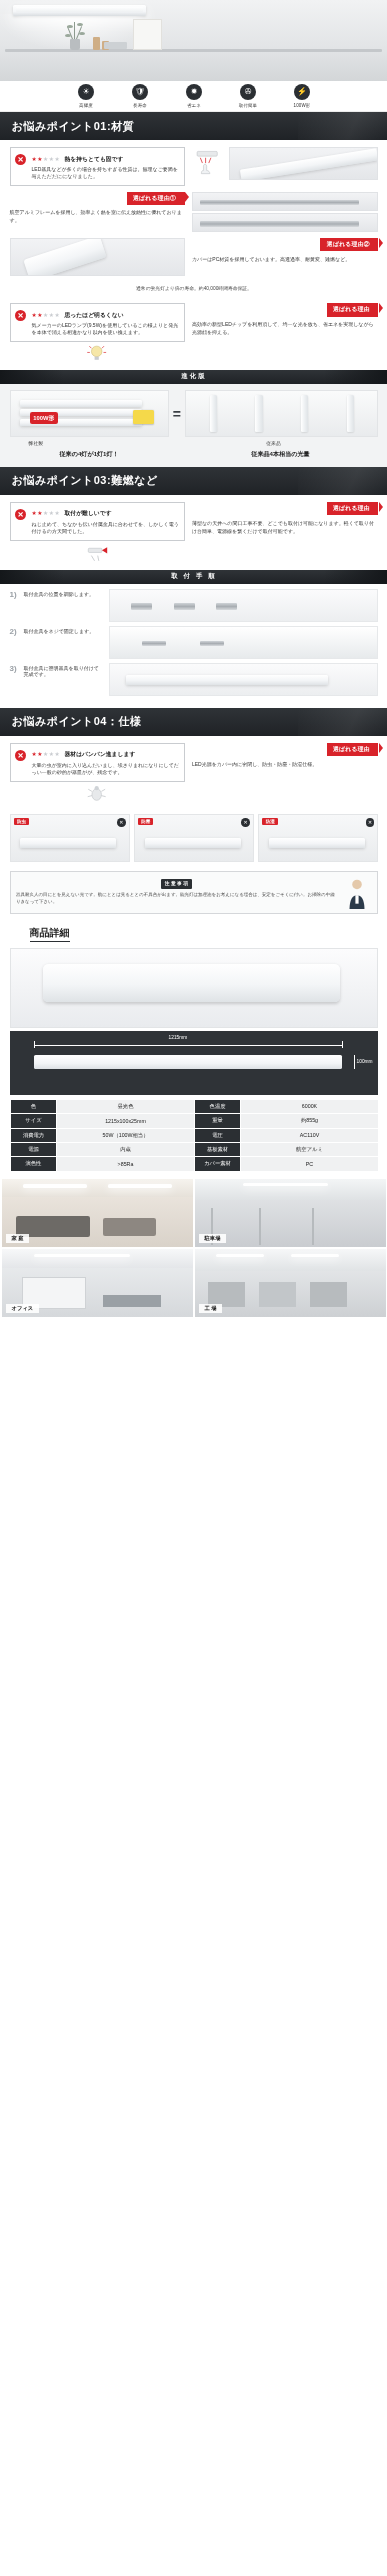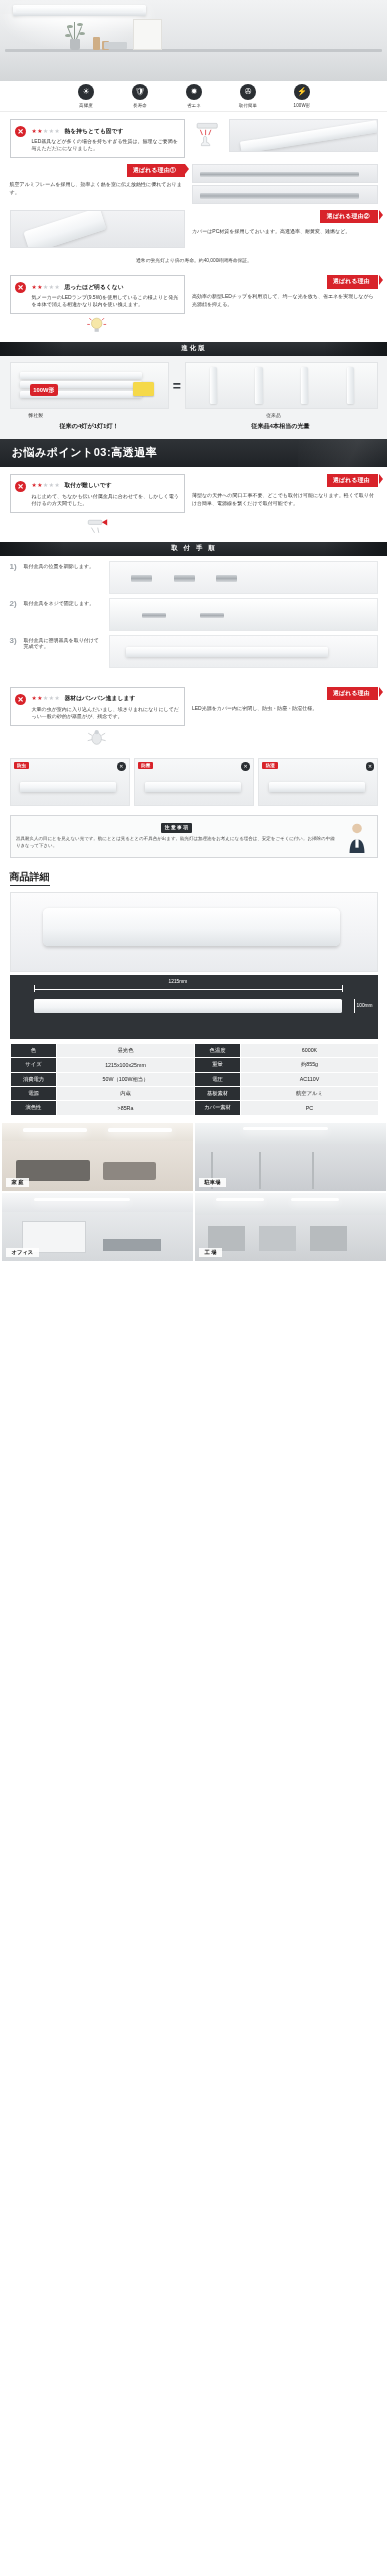--- a/index.html
+++ b/index.html
@@ -212,21 +212,21 @@
     margin:3.2px 9.6px 6.4px; border:0.5px solid #d5d7da; background:#fafbfb;
     padding:4.2px 5.3px; display:flex; gap:5.3px; align-items:center;
   }
   .notice .ntxt{ flex:1; font-size:4.5px; line-height:1.7; color:#444;}
   .notice-head{ text-align:center; font-size:4.8px; font-weight:bold; color:#fff;
     background:#2b2f33; border-radius:1.1px; padding:0.5px 4.2px; display:inline-block; margin-bottom:2.1px;}
   .person{ width:30px; height:32px; position:relative;}
 
   
   .detail-title{
-    background:#fff; padding:5.3px 9.6px 3.2px;
+    background:#fff; padding:5.3px 9.6px 3.2px;margin-left:20px;
   }
   .detail-title h3{
     display:inline-block; font-size:10px; font-weight:bold; border-bottom:1.6px solid #2b2f33;
     padding-bottom:1.6px;
   }
   .detail-photo{
     margin:3.2px 9.6px 0; height:80px; position:relative;
     background:linear-gradient(to bottom,#fcfcfd,#e9ebee);
     border:0.5px solid #e2e4e6; overflow:hidden;
   }
@@ -298,20 +298,23 @@
     <div class="feature">
       <div class="circ">✇</div>
       <div class="cap">取付簡単</div>
     </div>
     <div class="feature">
       <div class="circ">⚡</div>
       <div class="cap">100W形</div>
     </div>
   </div>
 
+  <div class="banner">
+    <h2>お悩みポイント01:材質</h2>
+  </div>
 
   <div class="prob-wrap">
     <div class="prob-flex">
       <div class="prob-left">
         <div class="prob-card">
           <div class="xmark">✕</div>
           <div>
             <span class="stars">★★<span class="dim">★★★</span></span>
             <span class="prob-title">熱を持ちとても固です</span>
           </div>
@@ -416,21 +419,21 @@
       <span style="flex:1;text-align:center;">従来品</span>
     </div>
     <div class="evo-sum">
       <div class="l">従来の4灯が1灯1灯！</div>
       <div style="width:14px;"></div>
       <div class="r">従来品4本相当の光量</div>
     </div>
   </div>
 
   <div class="banner">
-    <h2>お悩みポイント03:高透過率</h2>
+    <h2>お悩みポイント03:難燃など</h2>
   </div>
   <div class="prob-wrap">
     <div class="prob-flex">
       <div class="prob-left">
         <div class="prob-card">
           <div class="xmark">✕</div>
           <div>
             <span class="stars">★★<span class="dim">★★★</span></span>
             <span class="prob-title">取付が難しいです</span>
           </div>
@@ -475,20 +478,23 @@
     </div>
     <div class="step">
       <div class="step-num">3)</div>
       <div class="step-txt">取付金具に照明器具を取り付けて完成です。</div>
       <div class="step-img">
         <div class="bar-lamp" style="left:16px;top:10.6px;width:202px;height:10.6px;"></div>
       </div>
     </div>
   </div>
 
+  <div class="banner">
+    <h2>お悩みポイント04：仕様</h2>
+  </div>
   <div class="prob-wrap">
     <div class="prob-flex">
       <div class="prob-left">
         <div class="prob-card">
           <div class="xmark">✕</div>
           <div>
             <span class="stars">★★<span class="dim">★★★</span></span>
             <span class="prob-title">器材はパンパン進まします</span>
           </div>
           <div class="prob-body">大量の虫が室内に入り込んだいまし、埃さりまれになりにしてだっい一般の砂的が器皿がが、残念です。</div>

